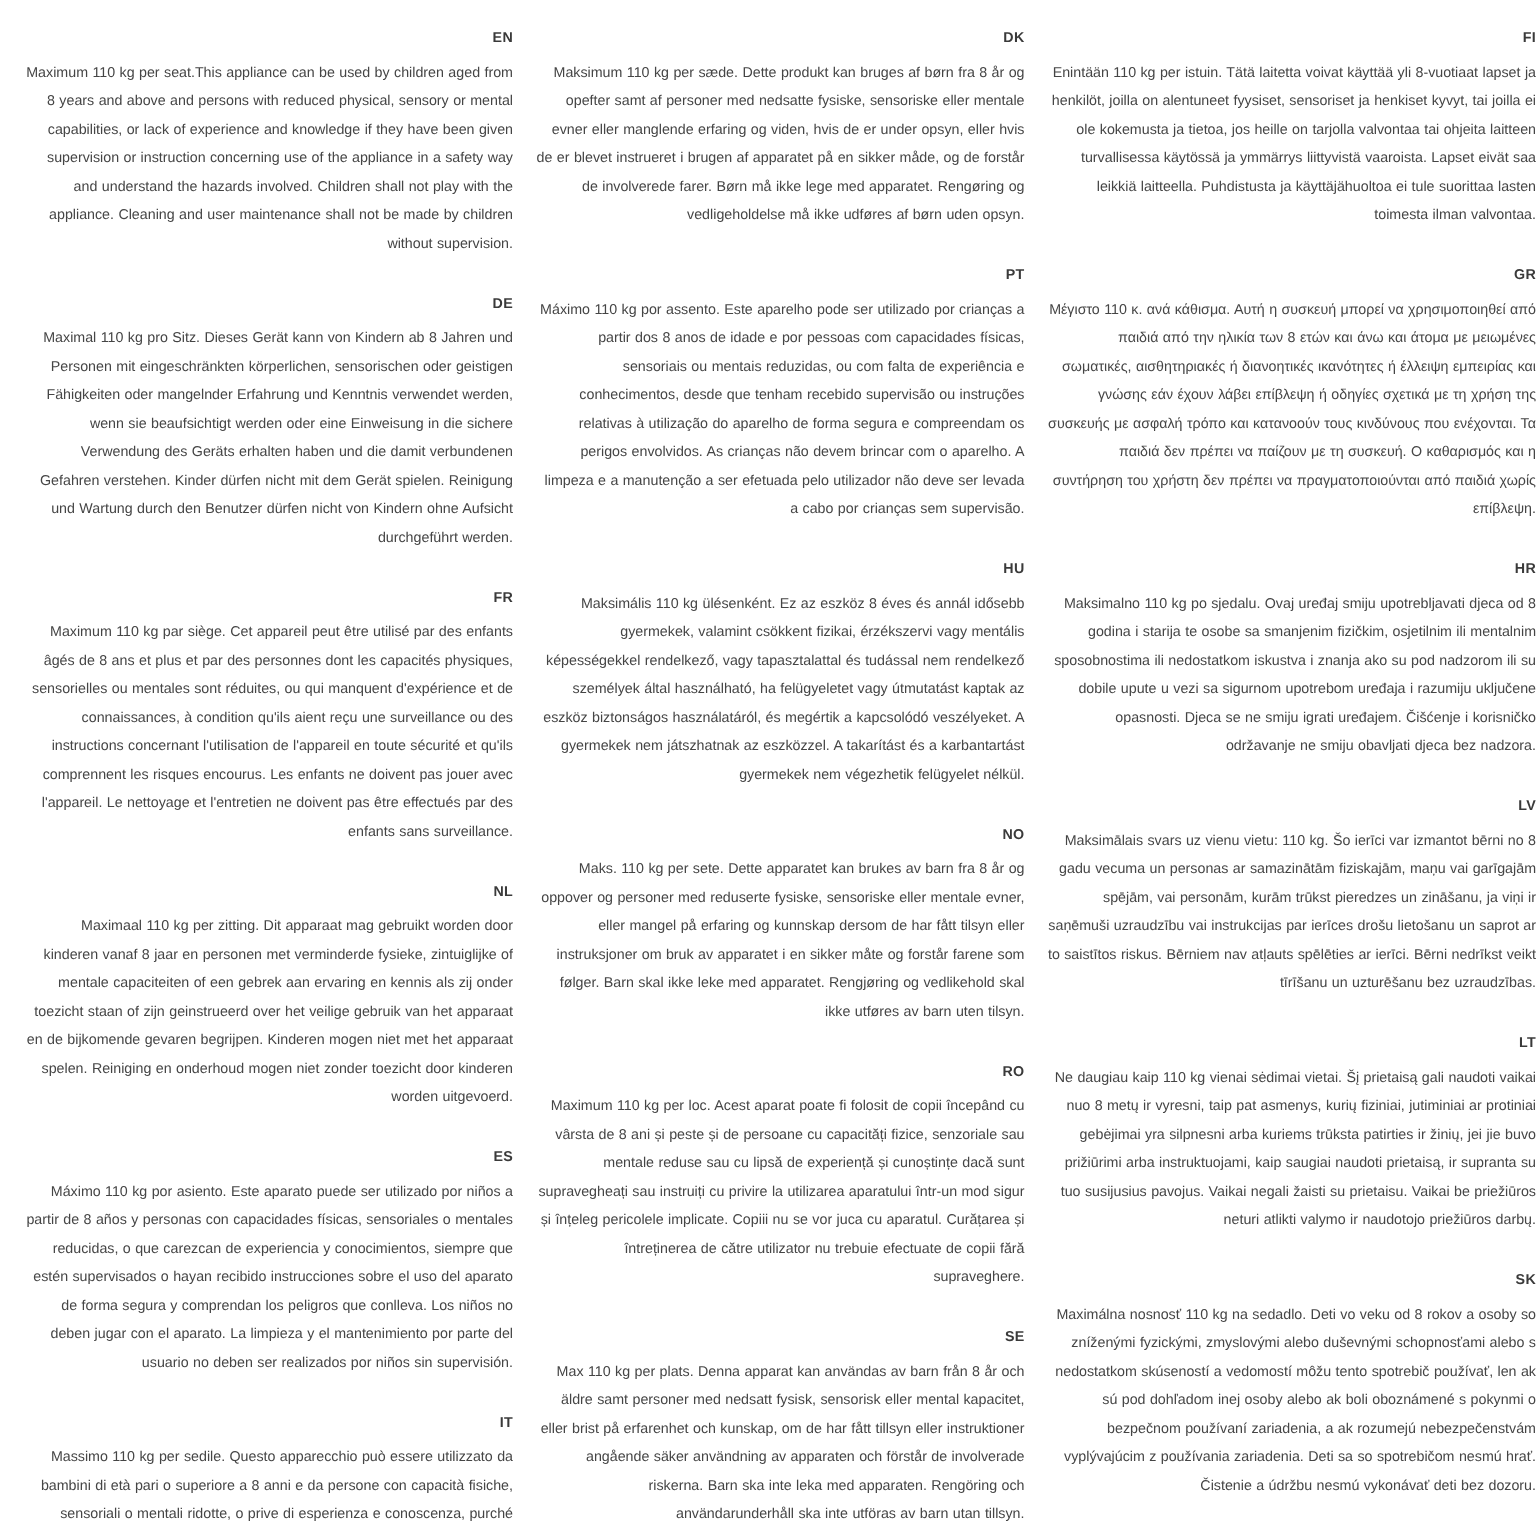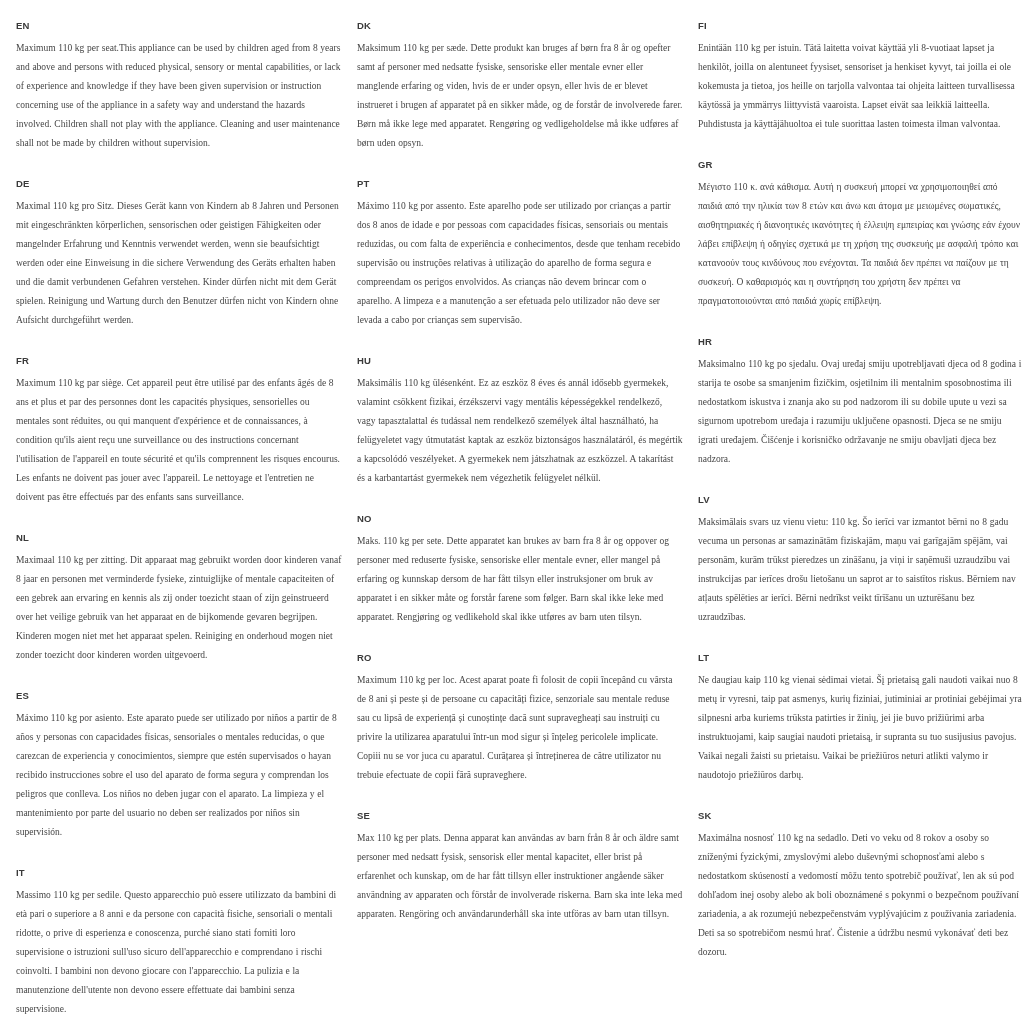--- a/index.html
+++ b/index.html
@@ -13,20 +13,21 @@
     overflow: hidden;
     font-family: "Liberation Sans", sans-serif;
     color: #3f3f3f;
     -webkit-font-smoothing: antialiased;
   }
   .page {
     box-sizing: border-box;
     width: 1024px;
     height: 752px;
     padding: 20px 6px 0 16px;
+    text-align: right;
   }
   .columns {
     display: flex;
     gap: 15px;
     align-items: flex-start;
   }
   .column {
     flex: 0 0 326px;
     width: 326px;
   }
@@ -39,21 +40,20 @@
     letter-spacing: 0.2px;
     margin-bottom: 8px;
     color: #3a3a3a;
   }
   .lang-text {
     margin: 0;
     font-size: 9.5px;
     line-height: 19px;
     color: #454545;
     word-spacing: 0.3px;
-    font-family: Liberation Serif, serif;
   }
 </style>
 </head>
 <body>
 
 <div class="page">
   <div class="columns">
       <div class="column">
         <section class="lang-section">
           <div class="lang-code">EN</div>

